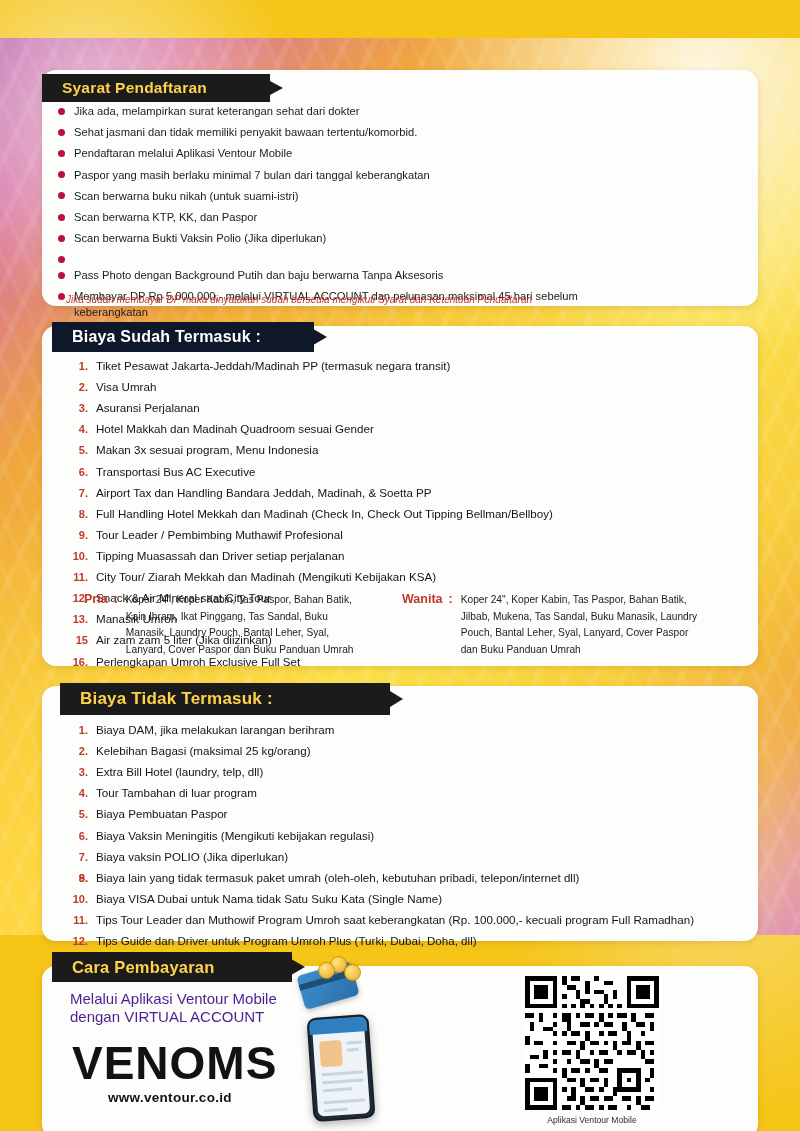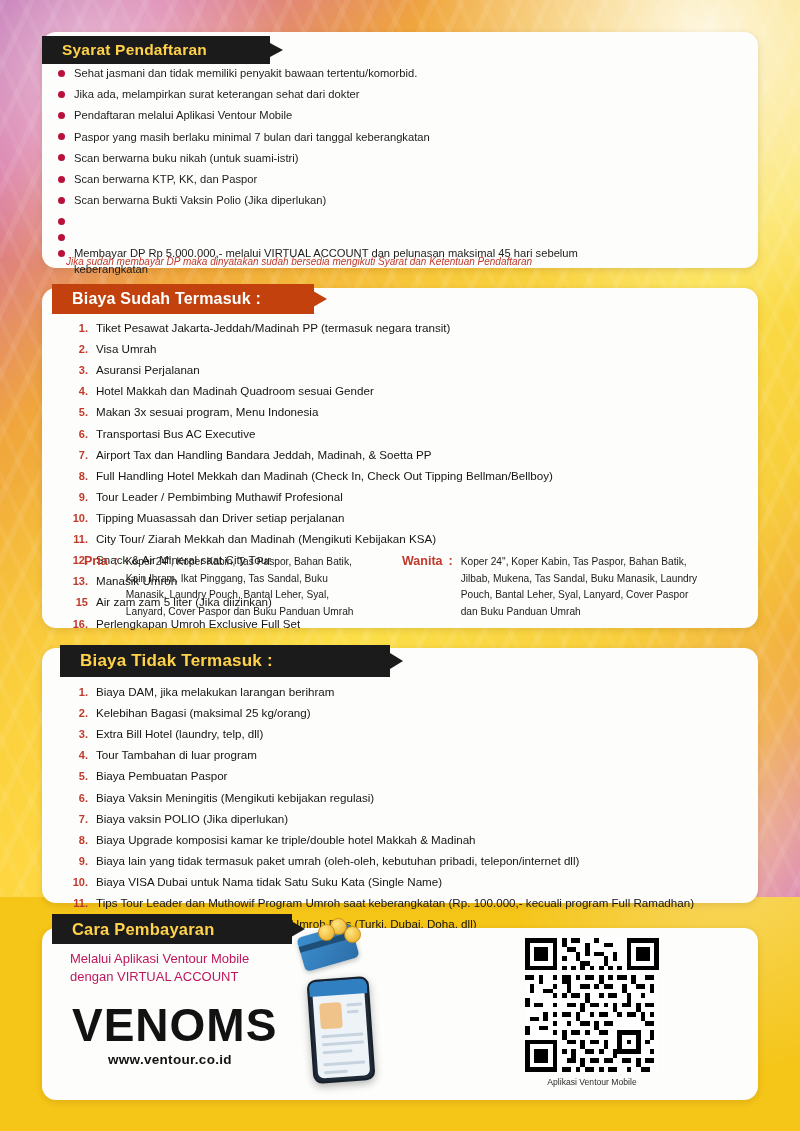--- a/index.html
+++ b/index.html
@@ -29,41 +29,41 @@
   }
   .glow-tl{
     position:absolute;left:-120px;top:-140px;width:420px;height:420px;border-radius:50%;
     background:radial-gradient(circle,rgba(255,255,255,.55) 0%,rgba(255,255,255,0) 70%);
   }
   .glow-br{
     position:absolute;right:-160px;bottom:-180px;width:460px;height:460px;border-radius:50%;
     background:radial-gradient(circle,rgba(255,255,255,.35) 0%,rgba(255,255,255,0) 70%);
   }
 
-  .page { position:relative; width:800px; height:897px; }
+  .page { position:relative; width:800px; height:897px;margin-top:38px; }
 
   
   .card{
     position:absolute;
     background:#fdfdfb;
     border-radius:14px;
     box-shadow:0 2px 7px rgba(120,70,10,.18);
   }
 
   
   .ribbon{
     position:absolute;
     background:#1b1b1b;
     color:#ffd24a;
     font-weight:bold;
     display:flex; align-items:center;
     padding:0 26px 0 20px;
     letter-spacing:.2px;
   }
-  .ribbon.purple{ background:#c2410c; color:#ffffff; }
+  .ribbon.purple{ background:#0f172a; color:#ffffff; }
   .ribbon .tail{
     position:absolute; right:-13px; top:0; height:100%; width:26px;
     background:inherit;
     clip-path: polygon(0 0, 100% 50%, 0 100%);
   }
 
   
   .req-list{ position:absolute; left:58px; top:66px; width:640px; }
   .req-item{
     display:flex; align-items:flex-start;
@@ -96,21 +96,21 @@
   .kit-col{ display:flex; align-items:flex-start; }
   .kit-label{
     color:#c0392b; font-weight:bold; font-size:12.5px;
     margin-right:6px; white-space:nowrap;padding-left:20px;
   }
   .kit-colon{ color:#c0392b; font-weight:bold; font-size:12.5px; margin-right:8px; }
   .kit-text{ font-size:10.2px; color:#1c1c1c; line-height:1.62; }
 
   
   .pay-text{
-    position:absolute; font-size:13px; color:#be185d; line-height:1.42;
+    position:absolute; font-size:15px; color:#4c1d95; line-height:1.42;
   }
   .venoms{
     position:absolute;
     font-size:46px; font-weight:bold; letter-spacing:1px; color:#121212;
   }
   .weburl{
     position:absolute; font-size:13.5px; font-weight:bold; color:#121212; letter-spacing:.3px;
   }
   .qr-wrap{ position:absolute; }
   .qr{ image-rendering: pixelated; display:block; }
@@ -152,28 +152,28 @@
   <div class="card" style="left:42px; top:32px; width:716px; height:236px;"></div>
 
   <div class="ribbon" style="left:42px; top:36px; width:228px; height:28px; font-size:15.5px;">
     <span>Syarat Pendaftaran</span>
     <span class="tail"></span>
   </div>
 
   <div class="req-list">
     <div class="req-item">
         <span class="bullet"></span>
+        <span>Jika ada, melampirkan surat keterangan sehat dari dokter</span>
+      </div>
+    <div class="req-item">
+        <span class="bullet"></span>
         <span>Sehat jasmani dan tidak memiliki penyakit bawaan tertentu/komorbid.</span>
       </div>
     <div class="req-item">
         <span class="bullet"></span>
-        <span>Jika ada, melampirkan surat keterangan sehat dari dokter</span>
-      </div>
-    <div class="req-item">
-        <span class="bullet"></span>
         <span>Pendaftaran melalui Aplikasi Ventour Mobile</span>
       </div>
     <div class="req-item">
         <span class="bullet"></span>
         <span>Paspor yang masih berlaku minimal 7 bulan dari tanggal keberangkatan</span>
       </div>
     <div class="req-item">
         <span class="bullet"></span>
         <span>Scan berwarna buku nikah (untuk suami-istri)</span>
       </div>
@@ -183,20 +183,21 @@
       </div>
     <div class="req-item">
         <span class="bullet"></span>
         <span>Scan berwarna Bukti Vaksin Polio (Jika diperlukan)</span>
       </div>
     <div class="req-item">
         <span class="bullet"></span>
       </div>
     <div class="req-item">
         <span class="bullet"></span>
+        <span>Pass Photo dengan Background Putih dan baju berwarna Tanpa Aksesoris</span>
       </div>
     <div class="req-item" style="width:560px;">
         <span class="bullet"></span>
         <span>Membayar DP Rp 5.000.000,-  melalui VIRTUAL ACCOUNT dan pelunasan maksimal 45 hari sebelum keberangkatan</span>
       </div>
   </div>
 
   <div class="note">Jika sudah membayar DP maka dinyatakan sudah bersedia mengikuti Syarat dan Ketentuan Pendaftaran</div>
 
   <div class="card" style="left:42px; top:288px; width:716px; height:340px;"></div>
@@ -243,21 +244,21 @@
   </div>
 
   <ol class="items dark" style="left:62px; top:684px; width:680px;">
     <li><span class="num">1.</span><span>Biaya DAM, jika melakukan larangan berihram</span></li>
     <li><span class="num">2.</span><span>Kelebihan Bagasi (maksimal 25 kg/orang)</span></li>
     <li><span class="num">3.</span><span>Extra Bill Hotel (laundry, telp, dll)</span></li>
     <li><span class="num">4.</span><span>Tour Tambahan di luar program</span></li>
     <li><span class="num">5.</span><span>Biaya Pembuatan Paspor</span></li>
     <li><span class="num">6.</span><span>Biaya Vaksin Meningitis (Mengikuti kebijakan regulasi)</span></li>
     <li><span class="num">7.</span><span>Biaya vaksin POLIO (Jika diperlukan)</span></li>
-    <li><span class="num">8.</span><span>Biaya Upgrade komposisi kamar ke triple/double hotel Makkah &amp; Madinah</span></li>
+    <li><span class="num">8.</span></li>
     <li style="width:580px;"><span class="num">9.</span><span>Biaya lain yang tidak termasuk paket umrah (oleh-oleh, kebutuhan pribadi, telepon/internet dll)</span></li>
     <li><span class="num">10.</span><span>Biaya VISA Dubai untuk Nama tidak Satu Suku Kata (Single Name)</span></li>
     <li><span class="num">11.</span><span>Tips Tour Leader dan Muthowif Program Umroh saat keberangkatan (Rp. 100.000,- kecuali program Full Ramadhan)</span></li>
     <li><span class="num">12.</span><span>Tips Guide dan Driver untuk Program Umroh Plus (Turki, Dubai, Doha, dll)</span></li>
   </ol>
 
   <div class="card" style="left:42px; top:928px; width:716px; height:172px;"></div>
 
   <div class="ribbon" style="left:52px; top:914px; width:240px; height:30px; font-size:16.5px;">
     <span>Cara Pembayaran</span>

